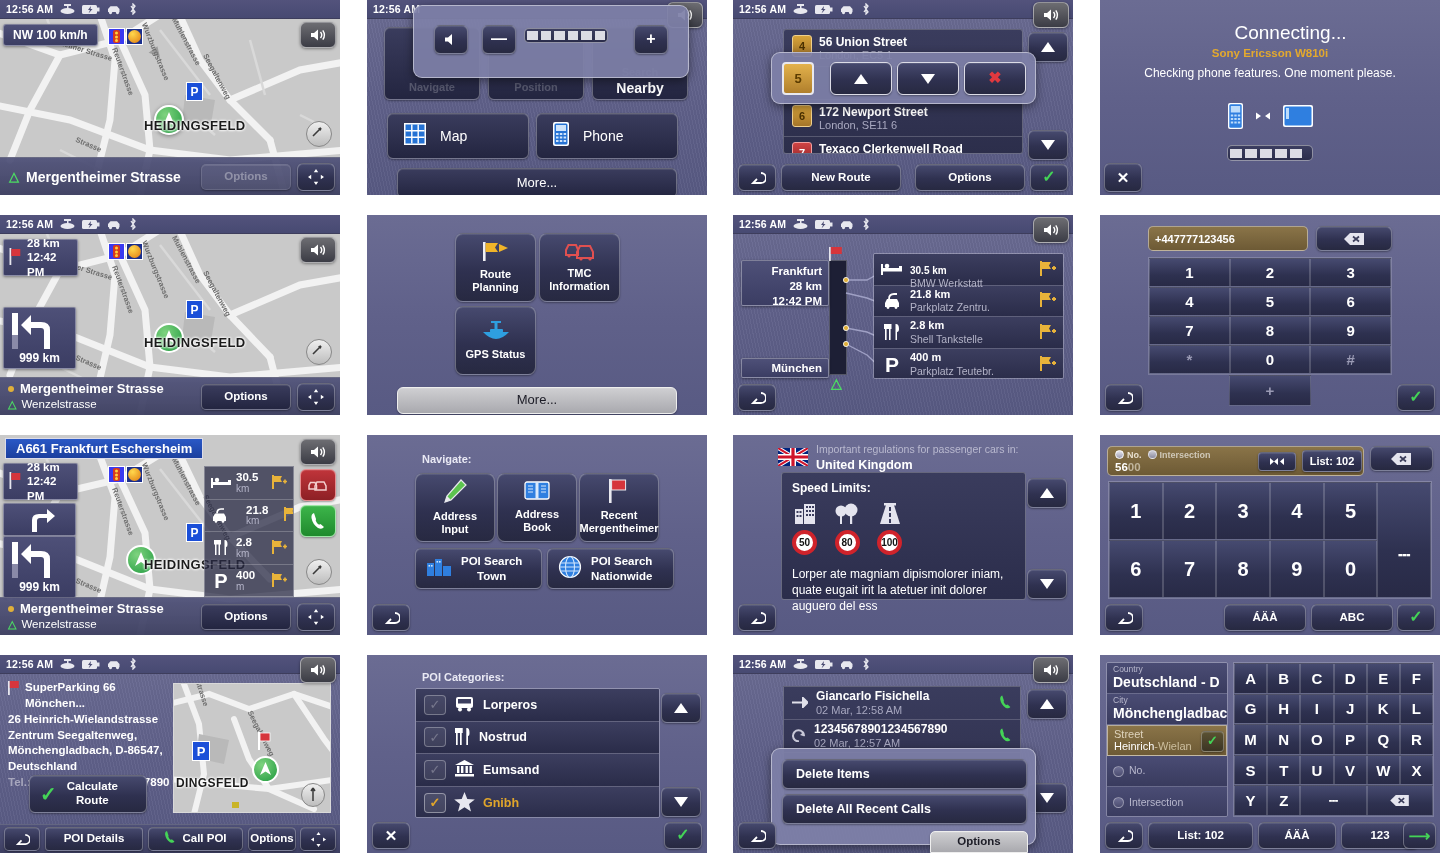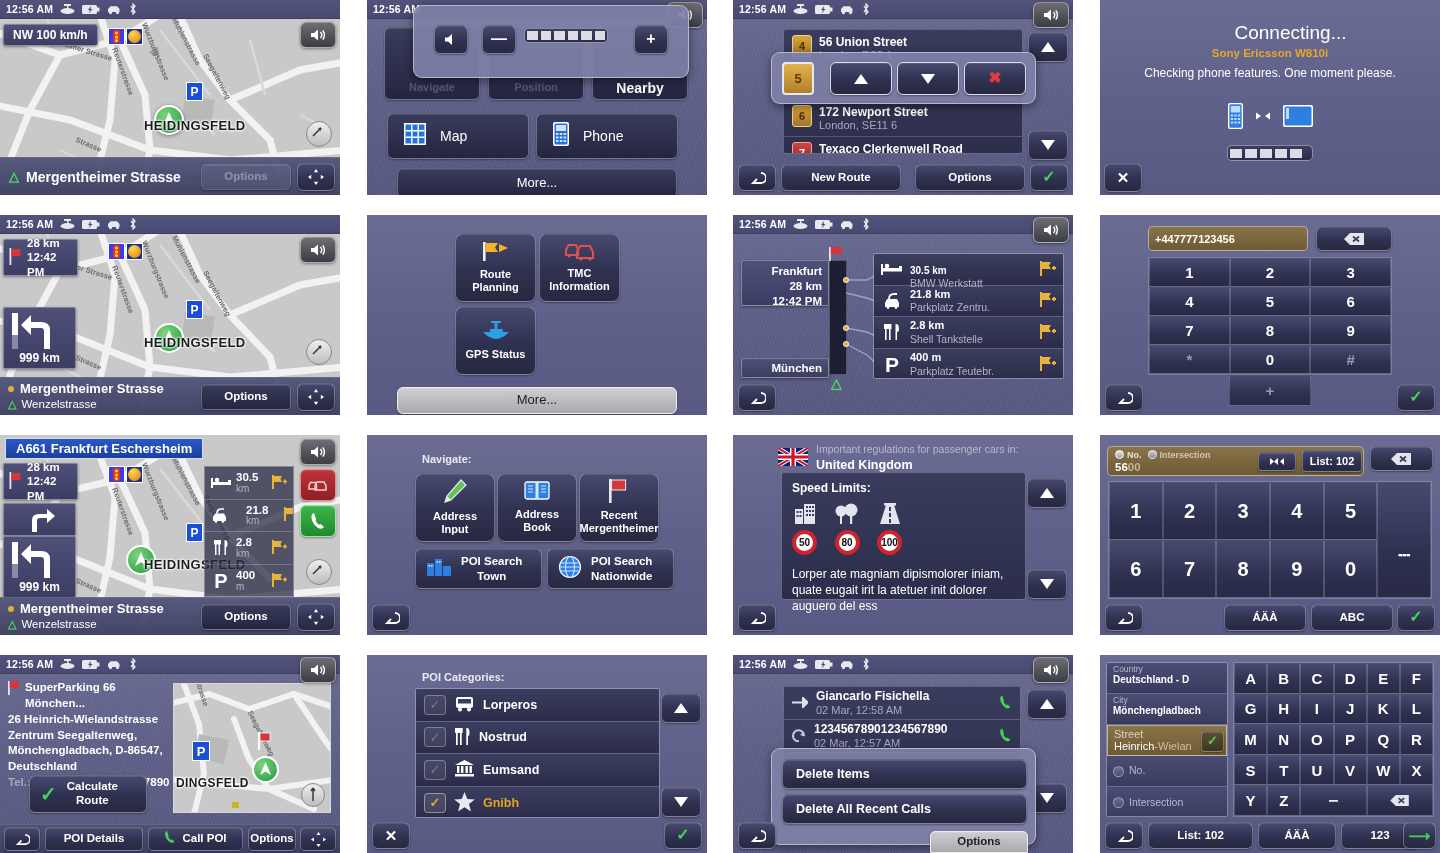--- a/index.html
+++ b/index.html
@@ -97,21 +97,21 @@
     border:1px solid rgba(255,255,255,.45);
     border-radius:5px; color:#fff; font-weight:bold;
     display:flex;align-items:center; padding:0 6px; font-size:11px;
   }
   .listfield{
     background:linear-gradient(180deg,#4a4c74,#393b5e);
     border-bottom:1px solid rgba(255,255,255,.18);
     padding:2px 6px;
   }
   .listfield .lbl{font-size:8.5px;color:#b8b8cd;line-height:1.1;}
-  .listfield .val{font-size:10px;font-weight:bold;line-height:1.2;}
+  .listfield .val{font-size:14px;font-weight:bold;line-height:1.2;}
   .overlay{
     position:absolute; background:rgba(126,128,168,.93);
     border:1px solid rgba(255,255,255,.45); border-radius:9px;
     box-shadow:0 3px 10px rgba(0,0,0,.45); z-index:9;
   }
   .tile{
     border-radius:8px; display:flex;flex-direction:column;
     align-items:center;justify-content:center;gap:3px;
     font-size:11px;font-weight:bold;
   }

